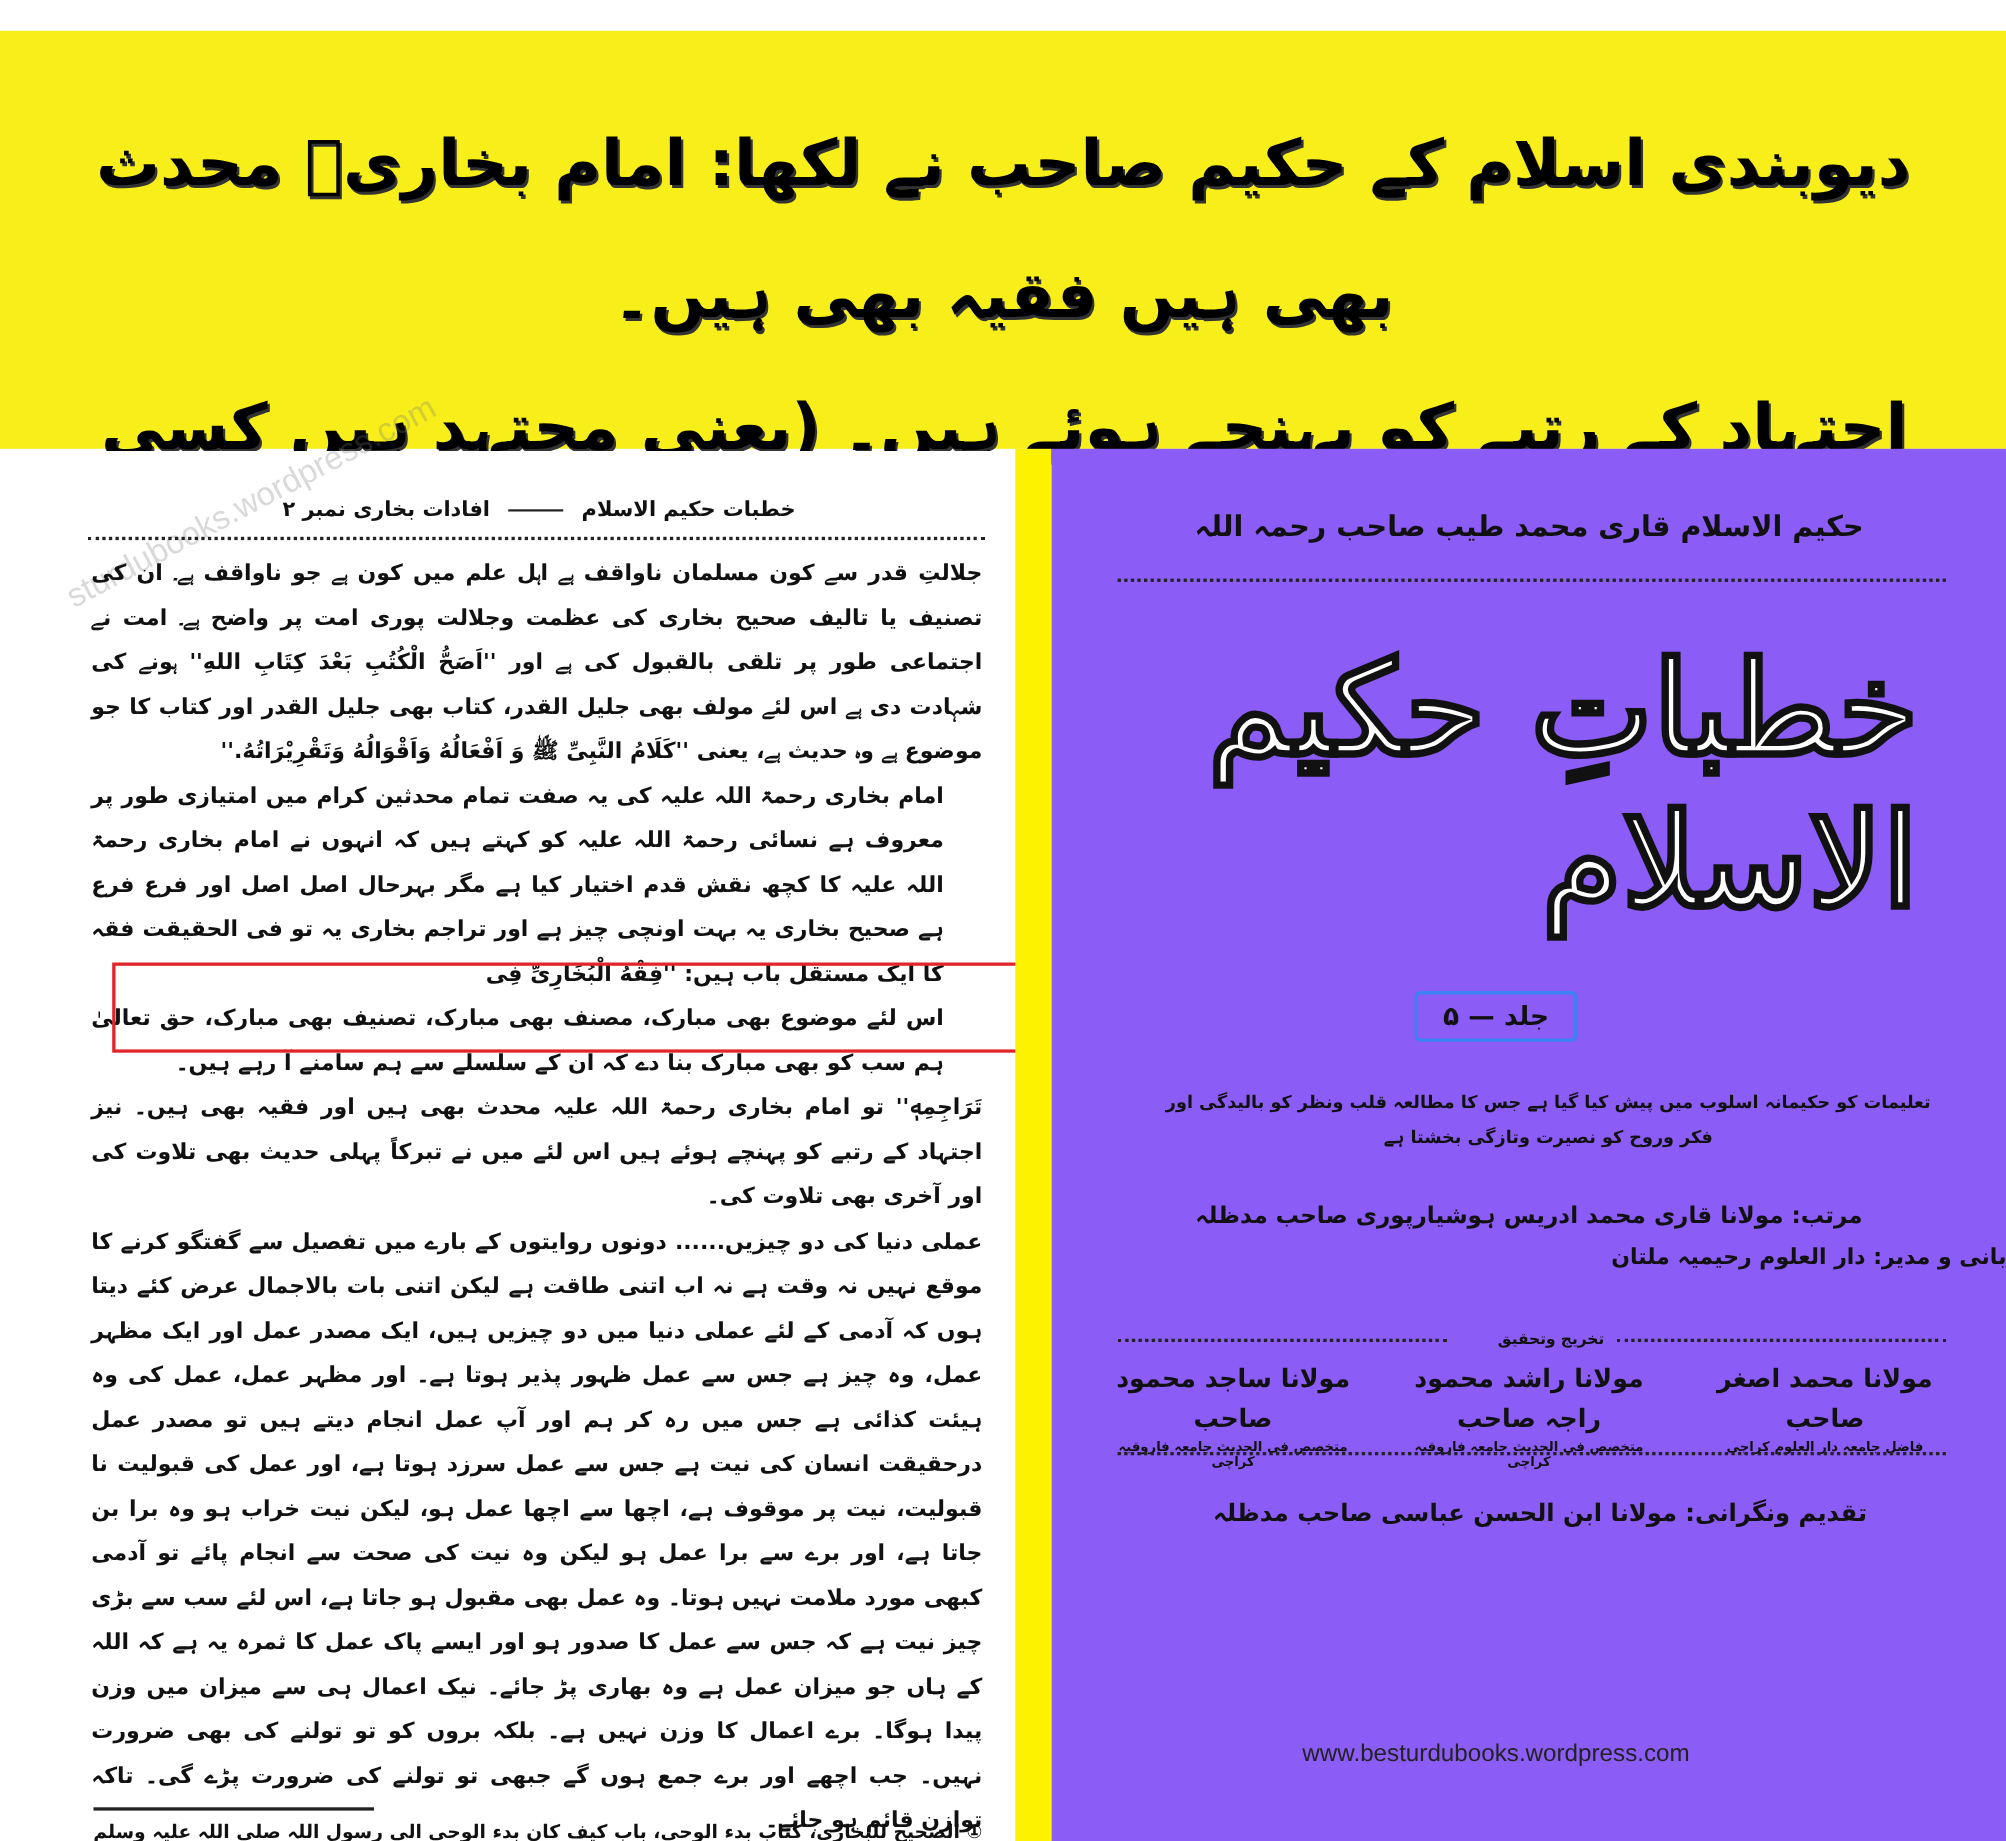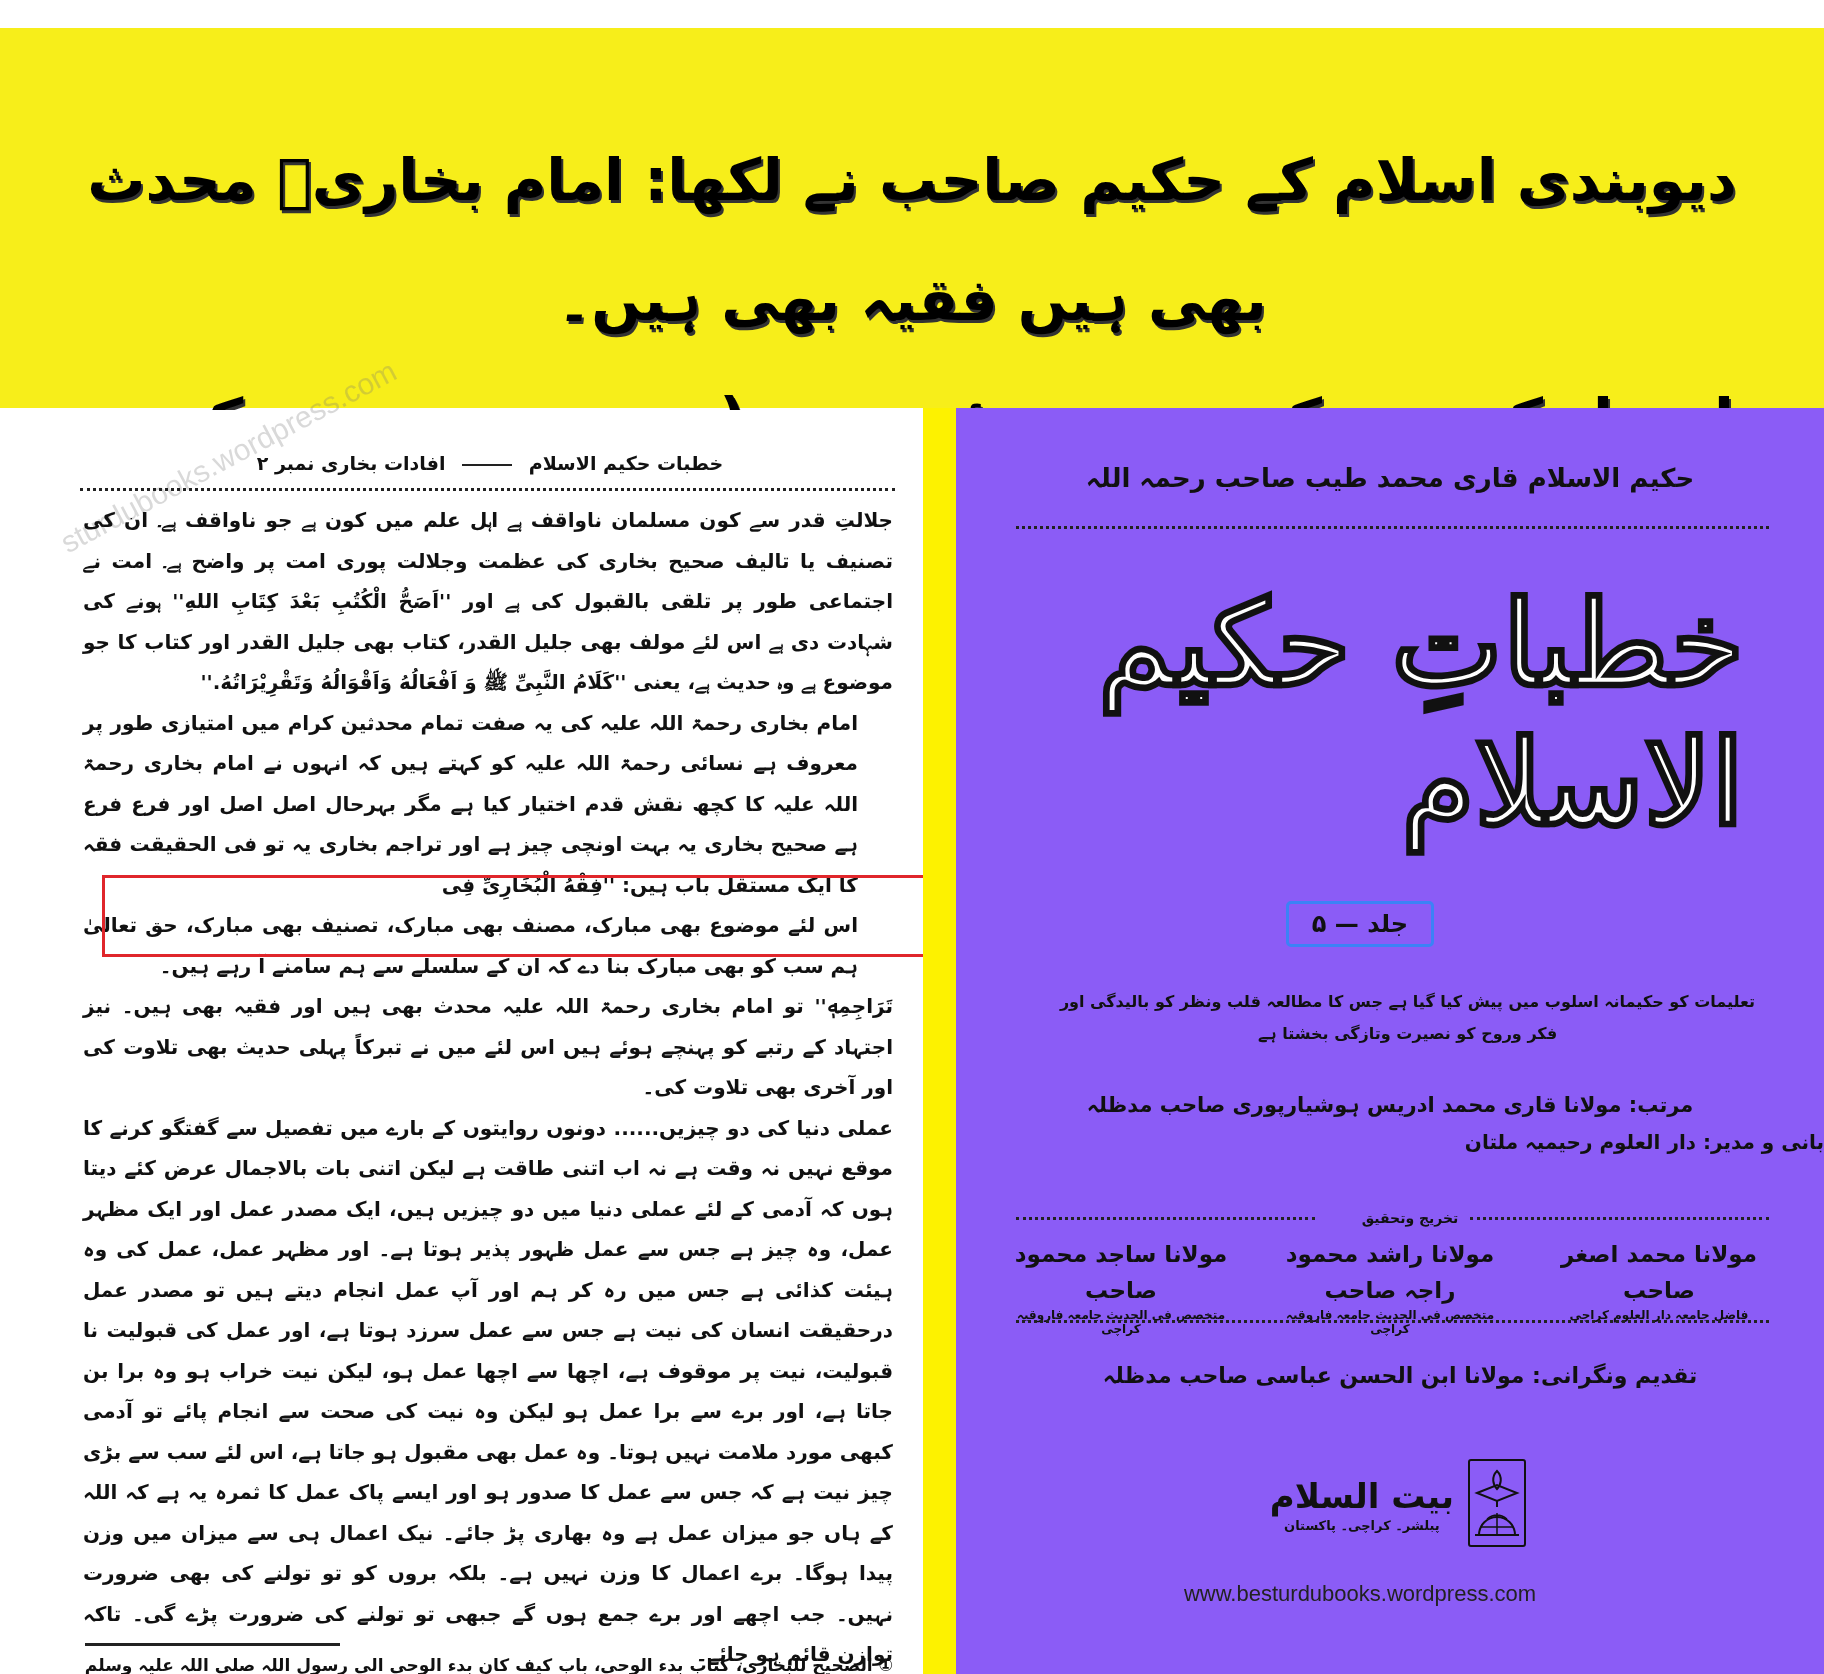--- a/index.html
+++ b/index.html
@@ -3,21 +3,21 @@
 <meta charset="utf-8">
 <style>
   * { box-sizing: border-box; margin: 0; padding: 0; }
   html, body { width: 1824px; height: 1674px; background: #ffffff; overflow: hidden; }
   body { position: relative; font-family: "DejaVu Sans", sans-serif; color: #111; }
 
   
   .banner {
     position: absolute; left: 0; top: 28px; width: 1824px; height: 380px;
     background: #f7ee1a; direction: rtl; text-align: center;
-    padding-top: 92px;
+    padding-top: 60px;
   }
   .banner-line {
     font-family: "DejaVu Sans", sans-serif; font-weight: bold;
     font-size: 58px; line-height: 120px; color: #000;
     text-shadow: 2px 3px 0 #333;
     padding: 0 70px;
   }
   .banner-line.l1 { text-align: center; }
   .banner-line.l2 { text-align: right; padding-right: 90px; }
 
@@ -200,31 +200,15 @@
     </div>
     <div class="scholar">
       <div class="name">مولانا ساجد محمود صاحب</div>
       <div class="aff">متخصص فی الحدیث جامعہ فاروقیہ کراچی</div>
     </div>
   </div>
   <div class="section-rule-bottom"></div>
 
   <div class="supervision">تقدیم ونگرانی: مولانا ابن الحسن عباسی صاحب مدظلہ</div>
 
-  <div class="publisher">
-    <div class="pub-logo">
-      <svg width="48" height="80" viewBox="0 0 48 80">
-        <path d="M24 8 C18 14 20 22 24 26 C28 22 30 14 24 8 Z" fill="none" stroke="#111" stroke-width="2"></path>
-        <path d="M4 30 L24 22 L44 30 L24 38 Z" fill="none" stroke="#111" stroke-width="2"></path>
-        <path d="M24 38 L24 44" stroke="#111" stroke-width="2"></path>
-        <path d="M6 72 A18 18 0 0 1 42 72" fill="none" stroke="#111" stroke-width="2"></path>
-        <path d="M24 50 L24 72 M14 56 Q24 48 34 56 M8 64 L40 64" fill="none" stroke="#111" stroke-width="1.5"></path>
-        <path d="M2 72 L46 72" stroke="#111" stroke-width="2"></path>
-      </svg>
-    </div>
-    <div class="pub-text">
-      <div class="pub-name">بیت السلام</div>
-      <div class="pub-sub">پبلشر۔ کراچی۔ پاکستان</div>
-    </div>
-  </div>
 
   <div class="website">www.besturdubooks.wordpress.com</div>
 </div>
 
 </body></html>

